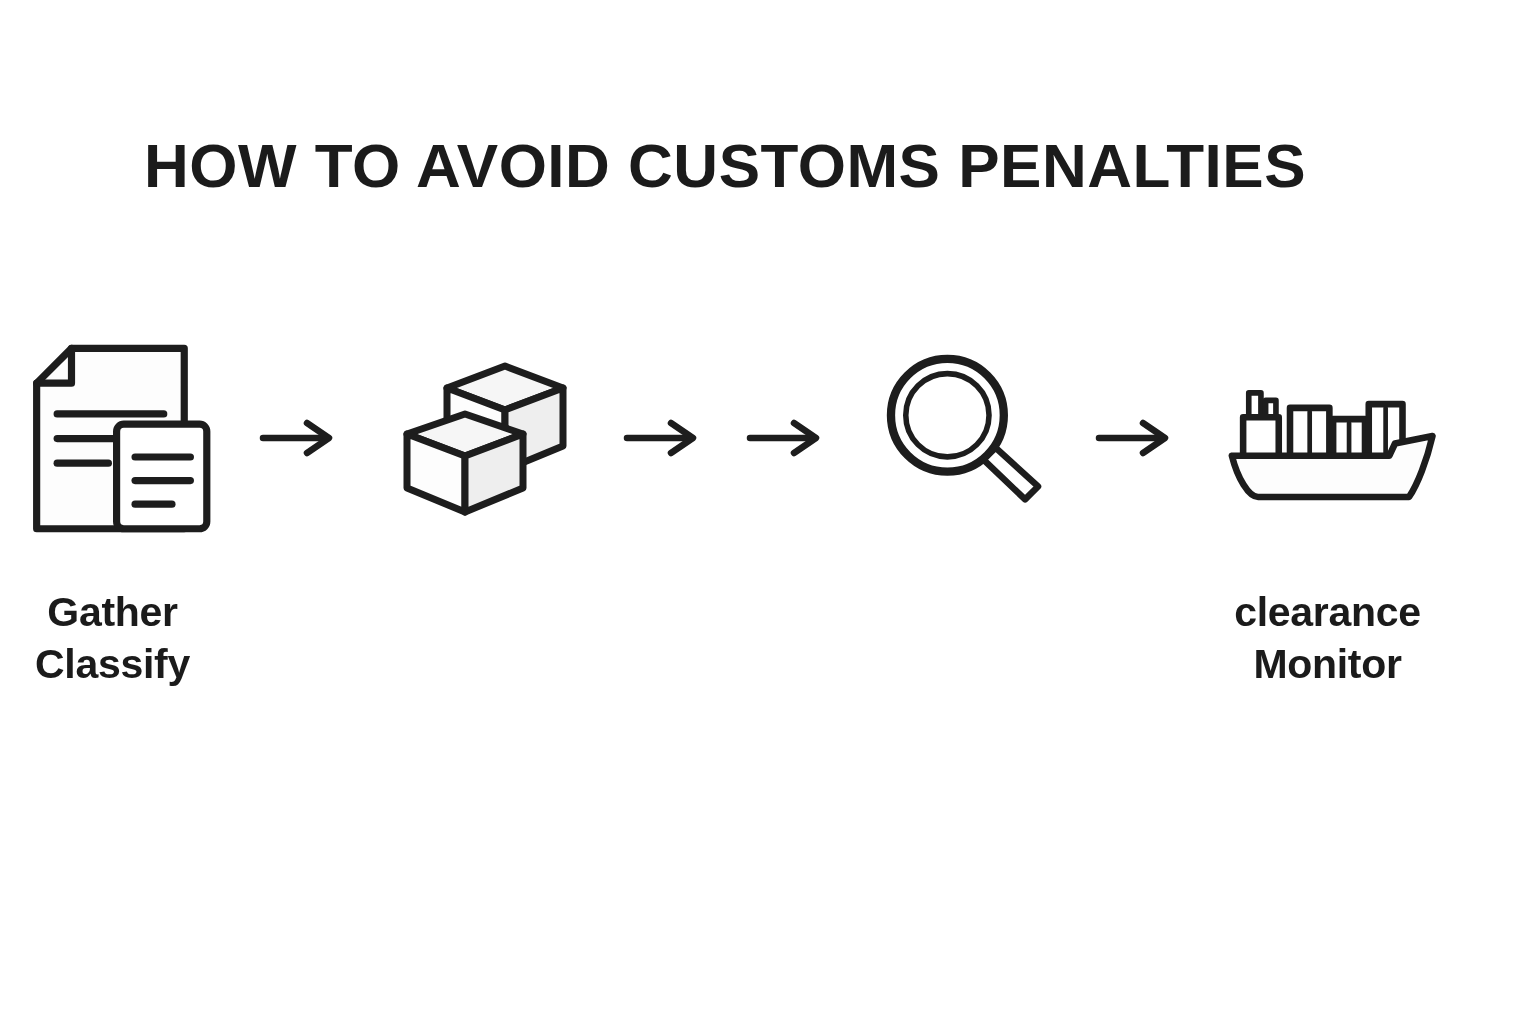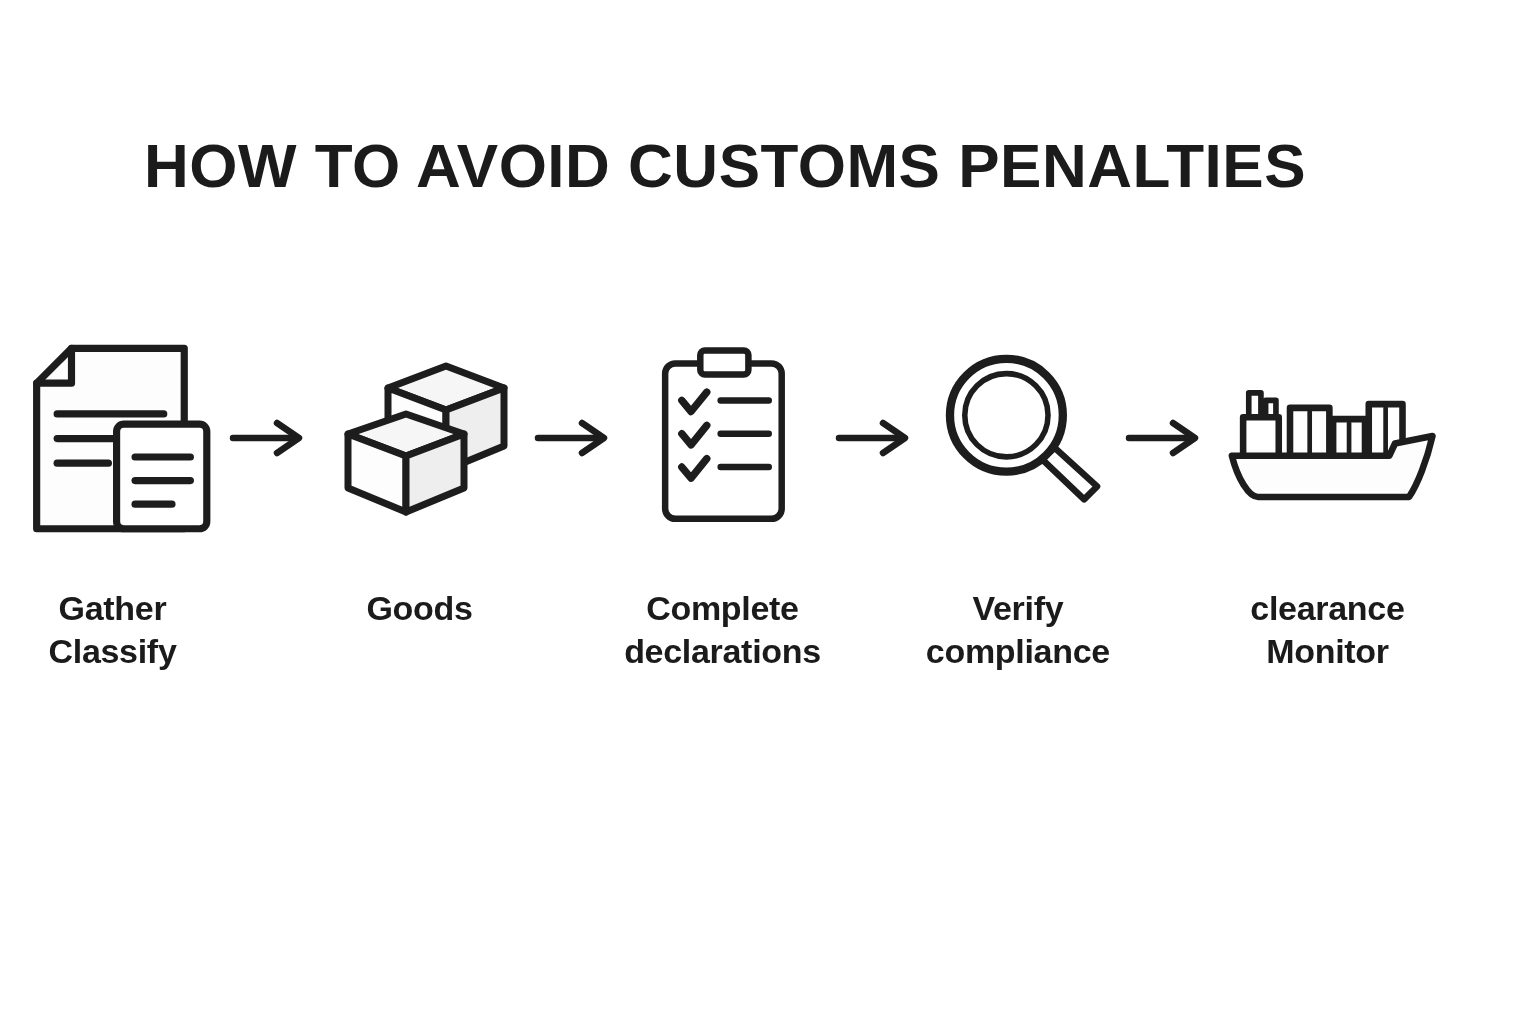--- a/index.html
+++ b/index.html
@@ -34,21 +34,21 @@
 
   .icon-wrap {
     height: 230px;
     display: flex;
     align-items: center;
     justify-content: center;
   }
 
   .step-label {
     margin-top: 36px;
-    font-size: 34px;
+    font-size: 41px;
     font-weight: 600;
     text-align: center;
     line-height: 1.26;
     letter-spacing: -0.3px;
     color: #1b1b1b;
   }
   .step-label span { display: block; white-space: nowrap; }
 
   .arrow-wrap { margin-top: 92px; flex: 0 0 auto; }
 
@@ -96,68 +96,45 @@
         <svg width="200" height="210" viewBox="0 0 200 200">
           <path class="ln" d="M68 52 L126 30 L184 52 L126 74 Z" fill="#f6f6f6" stroke-width="7"></path>
           <path class="ln" d="M68 52 L68 110 L126 134 L126 74 Z" fill="#fdfdfd" stroke-width="7"></path>
           <path class="ln" d="M184 52 L184 110 L126 134 L126 74 Z" fill="#eeeeee" stroke-width="7"></path>
           <path class="ln" d="M28 98 L86 78 L144 98 L86 120 Z" fill="#f6f6f6" stroke-width="7"></path>
           <path class="ln" d="M28 98 L28 152 L86 176 L86 120 Z" fill="#fdfdfd" stroke-width="7"></path>
           <path class="ln" d="M144 98 L144 152 L86 176 L86 120 Z" fill="#eeeeee" stroke-width="7"></path>
         </svg>
       </div>
       <div class="step-label">
-        <span>Goods</span>
       </div>
     </div>
 
     <div class="arrow-wrap">
       <svg width="80" height="50" viewBox="0 0 80 50">
         <line class="ln" x1="6" y1="25" x2="66" y2="25" stroke-width="6.5"></line>
         <path class="ln" d="M50 10 L72 25 L50 40" fill="none" stroke-width="6.5"></path>
       </svg>
     </div>
 
-    <div class="step">
-      <div class="icon-wrap">
-        <svg width="185" height="215" viewBox="0 0 200 210">
-          <rect class="ln" x="38" y="26" width="126" height="168" rx="11" fill="#ffffff" stroke-width="7"></rect>
-          <rect class="ln" x="76" y="12" width="52" height="26" rx="5" fill="#ffffff" stroke-width="7"></rect>
-          <path class="ln" d="M56 66 l10 12 l17 -21" fill="none" stroke-width="8"></path>
-          <line class="ln" x1="98" y1="66" x2="150" y2="66" stroke-width="7"></line>
-          <path class="ln" d="M56 102 l10 12 l17 -21" fill="none" stroke-width="8"></path>
-          <line class="ln" x1="98" y1="102" x2="150" y2="102" stroke-width="7"></line>
-          <path class="ln" d="M56 138 l10 12 l17 -21" fill="none" stroke-width="8"></path>
-          <line class="ln" x1="98" y1="138" x2="150" y2="138" stroke-width="7"></line>
-        </svg>
-      </div>
-      <div class="step-label">
-        <span>Complete</span>
-        <span>declarations</span>
-      </div>
-    </div>
 
     <div class="arrow-wrap">
       <svg width="80" height="50" viewBox="0 0 80 50">
         <line class="ln" x1="6" y1="25" x2="66" y2="25" stroke-width="6.5"></line>
         <path class="ln" d="M50 10 L72 25 L50 40" fill="none" stroke-width="6.5"></path>
       </svg>
     </div>
 
     <div class="step">
       <div class="icon-wrap">
         <svg width="185" height="215" viewBox="0 0 200 210">
           <circle class="ln" cx="88" cy="82" r="61" fill="#ffffff" stroke-width="9"></circle>
           <circle class="ln" cx="88" cy="82" r="45" fill="#ffffff" stroke-width="6"></circle>
           <path class="ln" d="M127 130 L140 117 L186 159 L172 173 Z" fill="#ffffff" stroke-width="7"></path>
         </svg>
-      </div>
-      <div class="step-label">
-        <span>Verify</span>
-        <span>compliance</span>
       </div>
     </div>
 
     <div class="arrow-wrap">
       <svg width="80" height="50" viewBox="0 0 80 50">
         <line class="ln" x1="6" y1="25" x2="66" y2="25" stroke-width="6.5"></line>
         <path class="ln" d="M50 10 L72 25 L50 40" fill="none" stroke-width="6.5"></path>
       </svg>
     </div>
 

